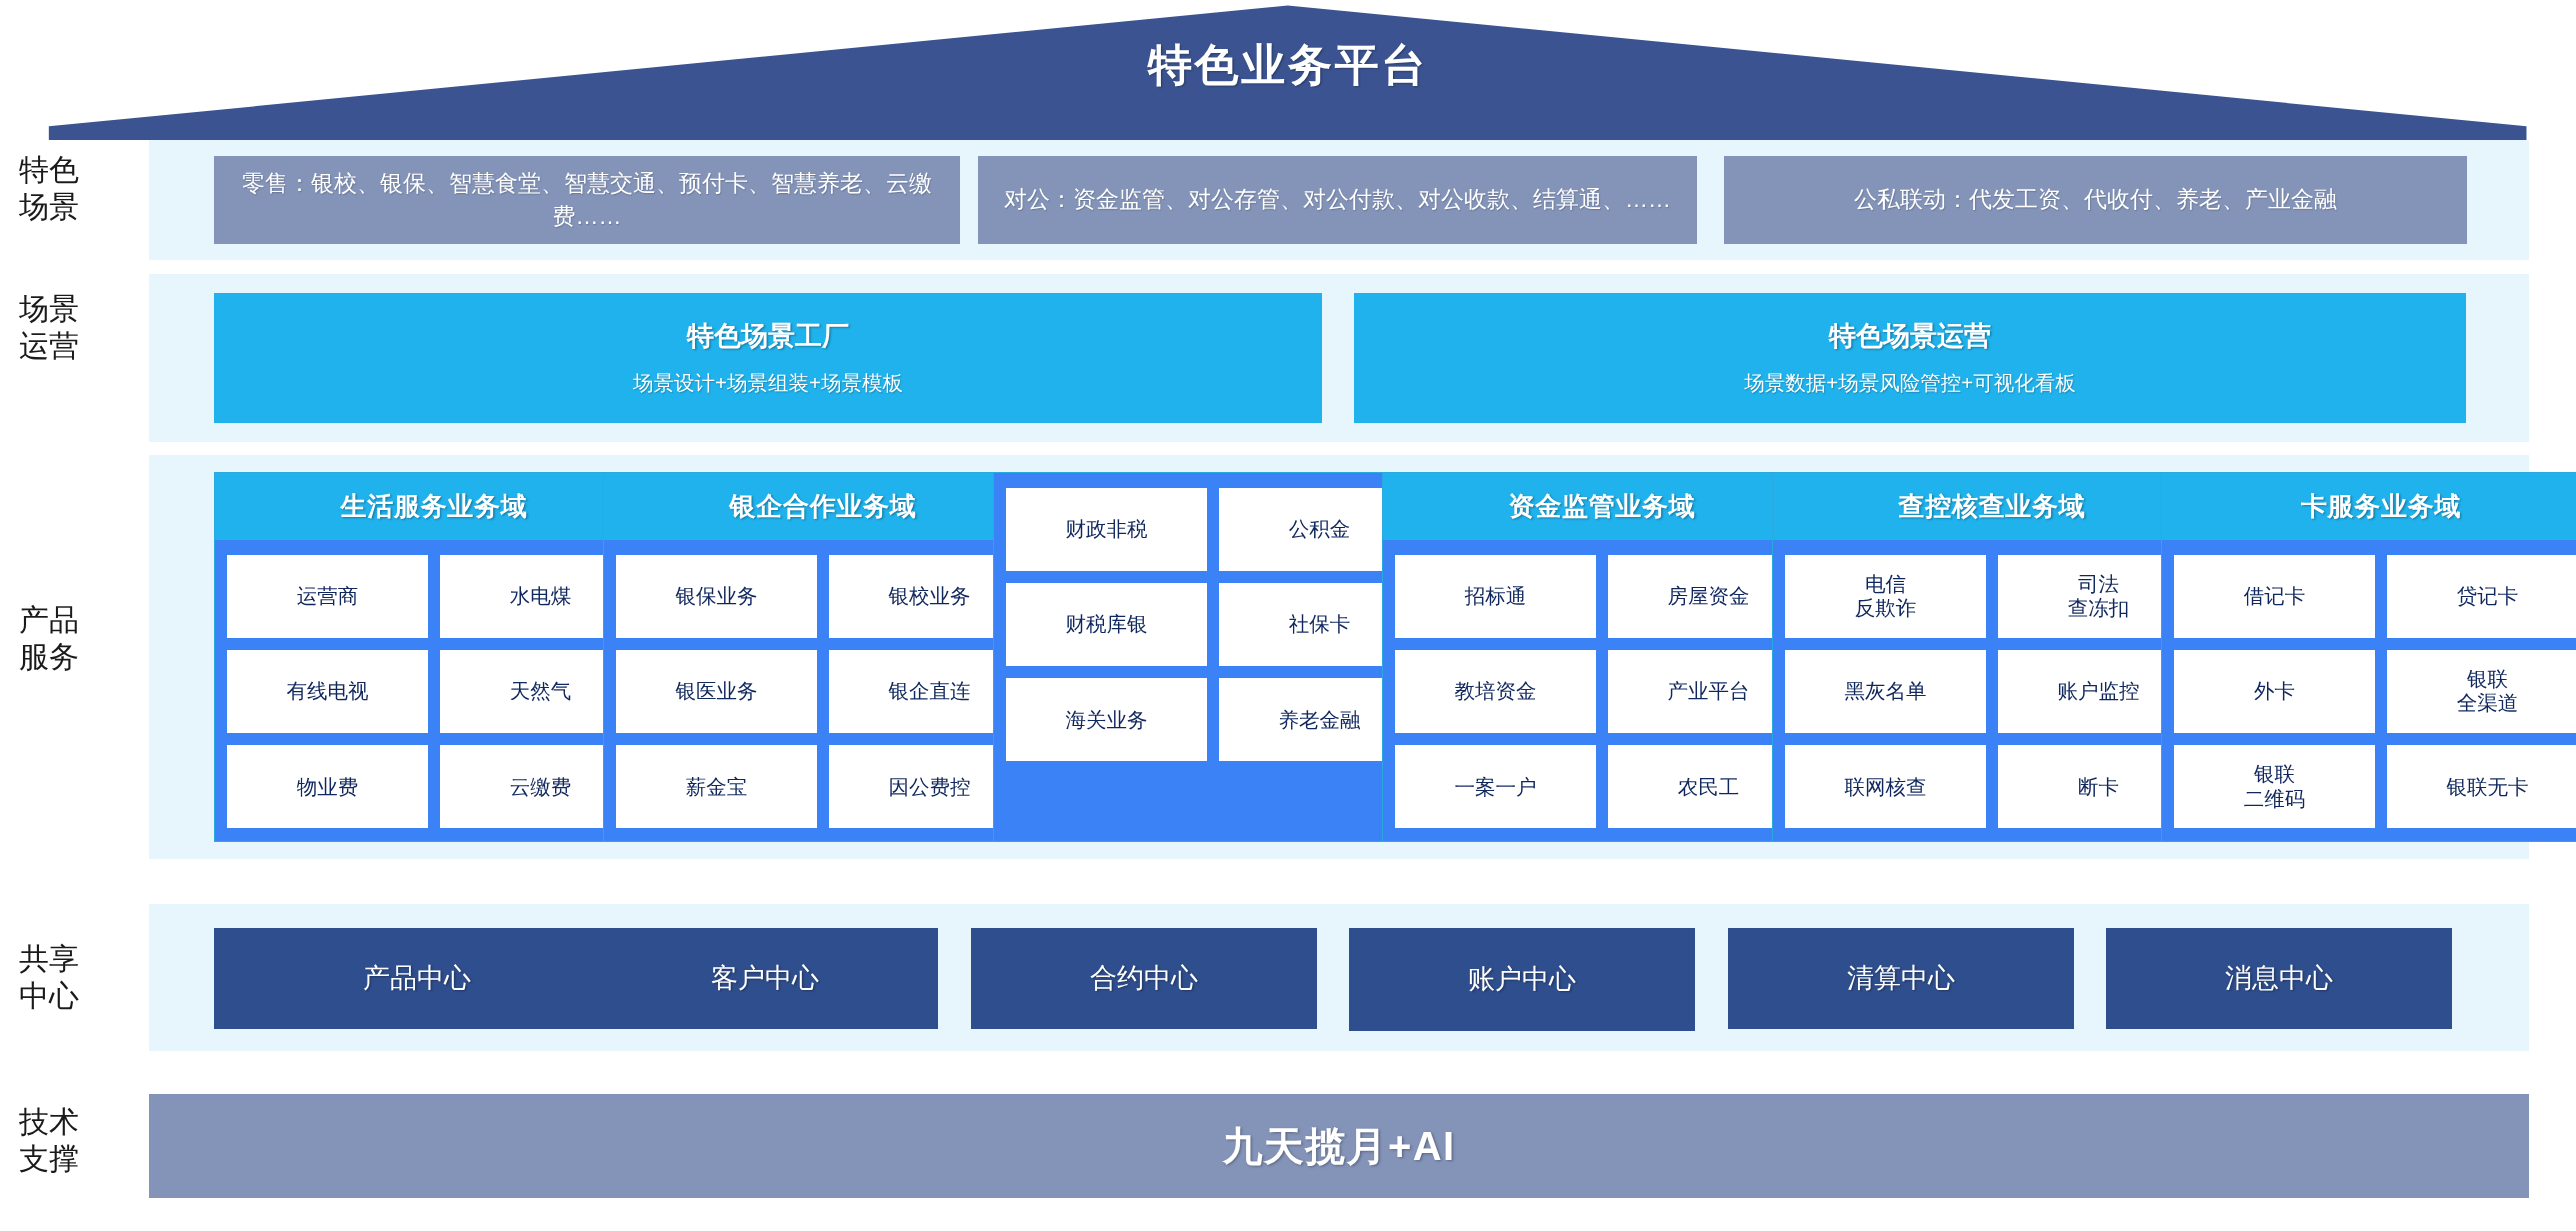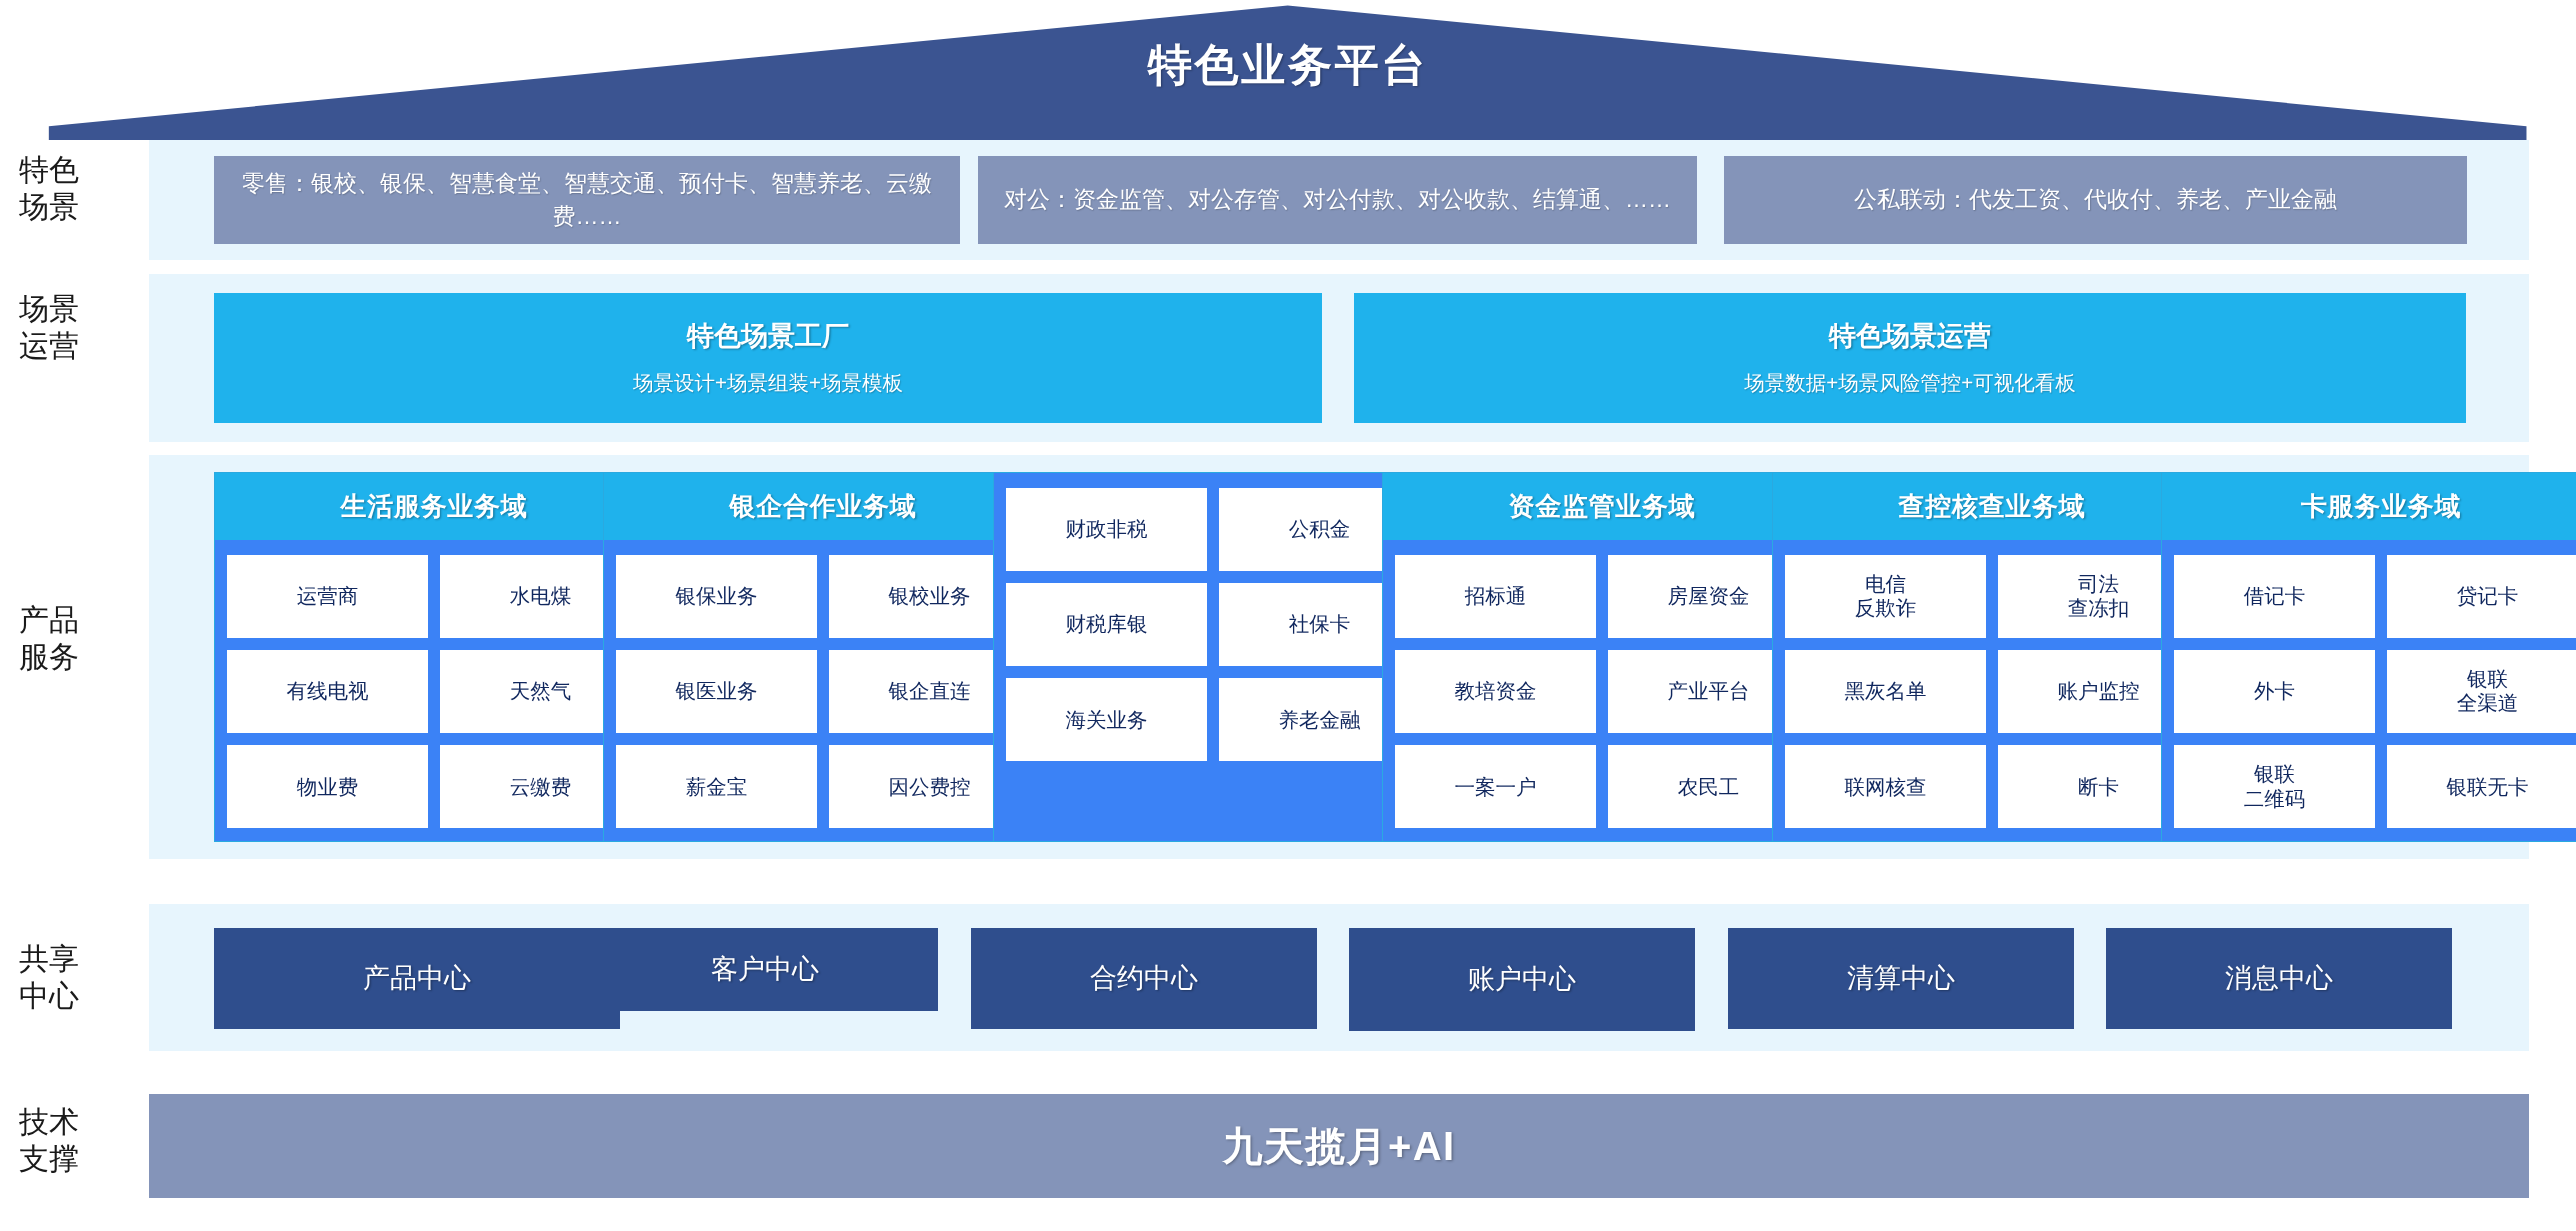--- a/index.html
+++ b/index.html
@@ -200,21 +200,21 @@
       <div class="dom-cell">银联无卡</div>
     </div>
   </div>
 
   <div class="rowlabel" style="top:941px; white-space:pre-line;">共享
 中心</div>
   <div class="band" style="left:149px; top:904px; width:2380px; height:147px;"></div>
   <div class="sc-box" style="left:214px; top:928px; width:406px; height:101px;">
     <span>产品中心</span>
   </div>
-  <div class="sc-box" style="left:592px; top:928px; width:346px; height:83px;">
+  <div class="sc-box" style="left:592px; top:928px; width:346px; height:101px;">
     <span>客户中心</span>
   </div>
   <div class="sc-box" style="left:971px; top:928px; width:346px; height:101px;">
     <span>合约中心</span>
   </div>
   <div class="sc-box" style="left:1349px; top:928px; width:346px; height:103px;">
     <span>账户中心</span>
   </div>
   <div class="sc-box" style="left:1728px; top:928px; width:346px; height:101px;">
     <span>清算中心</span>

